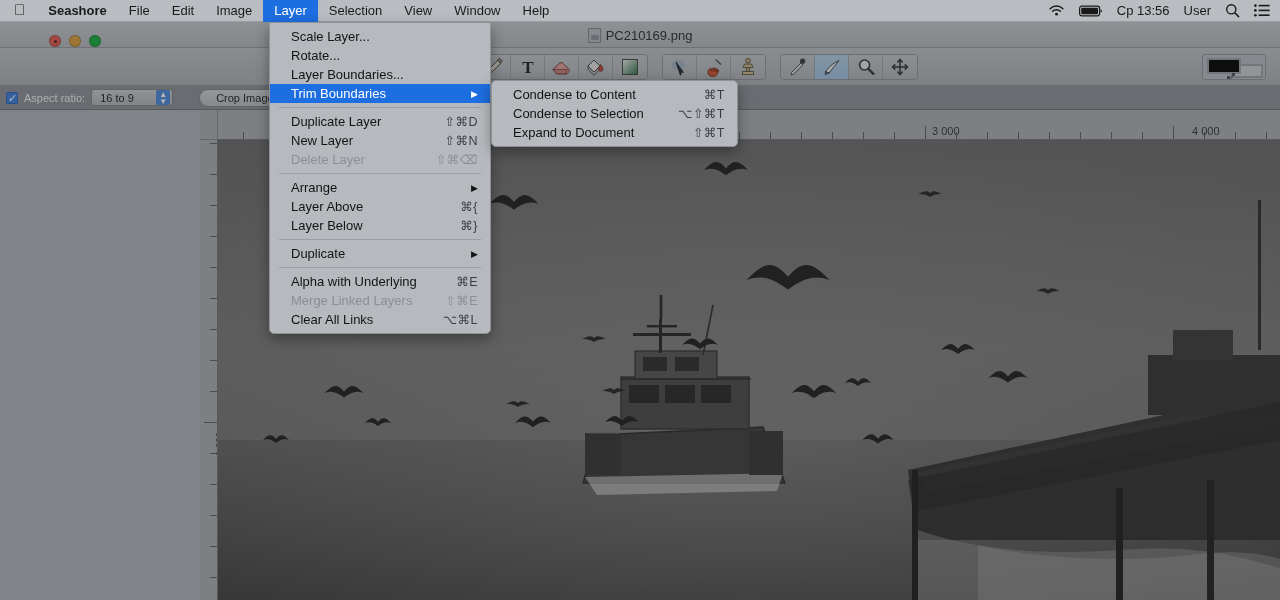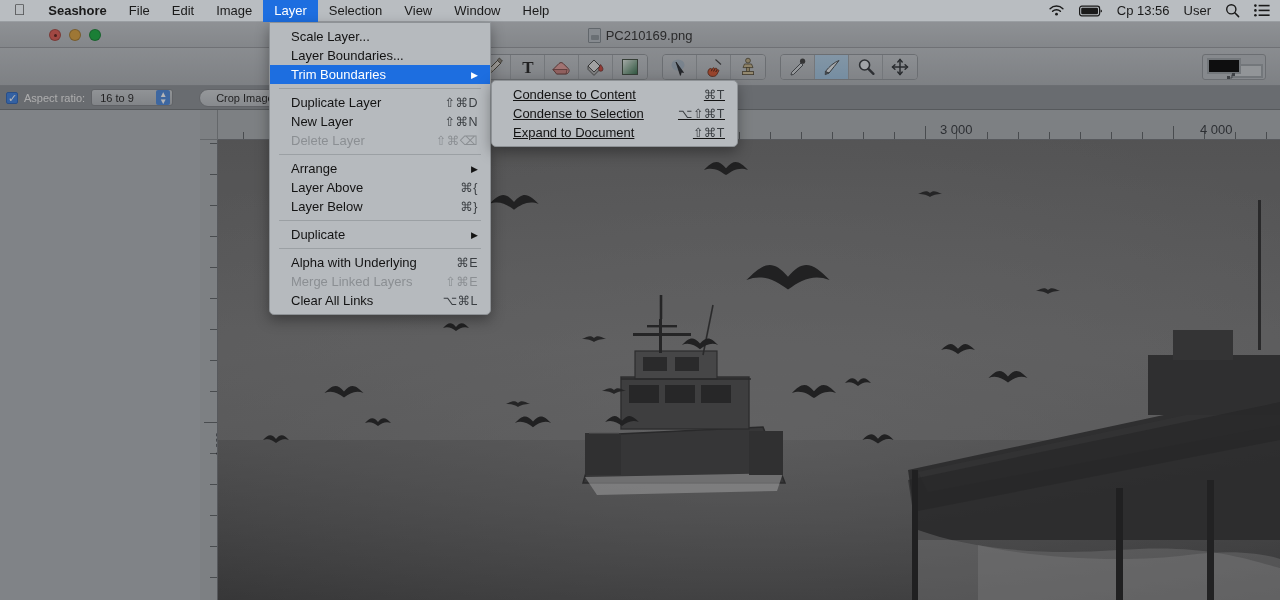--- a/index.html
+++ b/index.html
@@ -30,21 +30,21 @@
 
   
   .window {
     position: absolute; top: 22px; left: 0; width: 1280px; height: 578px;
     background: #aeb2b6;
   }
   .titlebar {
     position: relative; height: 26px; width: 100%;
     background: linear-gradient(to bottom, #c3c7cb 0%, #b3b7bb 100%);
     border-bottom: 1px solid #93979b;
-    display: flex; align-items: center; padding-left: 40px;
+    display: flex; align-items: flex-end; padding-left: 40px;
   }
   .traffic { display: flex; gap: 8px; padding-left: 9px; align-items: center; }
   .tl { width: 12px; height: 12px; border-radius: 50%; border: 1px solid rgba(0,0,0,.25); }
   .tl.red { background: #e0584f; }
   .tl.red::after { content:""; display:block; width:3px;height:3px;border-radius:50%;background:#5c1a14;margin:4px auto 0; }
   .tl.yellow { background: #dba03a; }
   .tl.green { background: #14ac3c; }
   .title-center {
     position: absolute; left: 0; right: 0; top: 0; height: 26px;
     display: flex; align-items: center; justify-content: center;
@@ -158,36 +158,36 @@
   .vruler {
     position: absolute; top: 30px; left: 0; width: 18px; height: 460px;
     background: #a9adb1; border-right: 1px solid #6f7377; overflow: hidden;
   }
   .tick { position:absolute; bottom:0; width:1px; background:#5a5e62; }
   .tick.minor { height: 7px; }
   .tick.major { height: 13px; }
   .vtick { position:absolute; right:0; height:1px; background:#5a5e62; }
   .vtick.minor { width: 7px; }
   .vtick.major { width: 13px; }
-  .rlabel { position:absolute; bottom:2px; font-size:13px; color:#2f3337; padding-left:15px; white-space:nowrap; }
+  .rlabel { position:absolute; bottom:2px; font-size:11px; color:#2f3337; padding-left:7px; white-space:nowrap; }
   .vlabel { position:absolute; font-size:9.5px; color:#2f3337; white-space:nowrap;
             transform: rotate(-90deg); transform-origin: left top; }
   .photo {
     position: absolute; top: 30px; left: 18px; width: 1062px; height: 460px;
     overflow: hidden;
   }
 
   
   .menu {
     position: absolute; background: #b6babe;
     border: 1px solid #8e9296; border-radius: 0 0 5px 5px;
     box-shadow: 0 5px 14px rgba(0,0,0,.35);
     padding: 4px 0; z-index: 80; font-size: 13px; color: #131313;
   }
-  .menu.sub { border-radius: 5px; text-decoration: underline; }
+  .menu.sub { border-radius: 5px; }
   .mrow {
     height: 19px; display:flex; align-items:center; padding: 0 12px 0 21px;
     white-space: nowrap; justify-content: space-between; gap: 22px;
   }
   .mrow.hl { background: #1d6ee0; color: #fff; }
   .mrow.dis { color: #8b8f93; }
   .mrow .key { font-size: 12.5px; color: #3a3e42; letter-spacing: .5px; }
   .mrow.dis .key { color: #8b8f93; }
   .msep { height: 1px; background: #9ba0a4; margin: 4px 9px; }
   .arr { font-size: 9px; margin-left: auto; padding-left: 10px; }
@@ -539,20 +539,23 @@
     </div>
   </div>
 
   <div class="dim"></div>
 
   <div class="menu" id="layer-menu" style="left:269px; top:22px; width:222px;">
       <div class="mrow">
         <span>Scale Layer...</span>
       </div>
       <div class="mrow">
+        <span>Rotate...</span>
+      </div>
+      <div class="mrow">
         <span>Layer Boundaries...</span>
       </div>
       <div class="mrow hl">
         <span>Trim Boundaries</span>
         <span class="arr">▶</span>
       </div>
       <div class="msep"></div>
       <div class="mrow">
         <span>Duplicate Layer</span>
         <span class="key">⇧⌘D</span>

